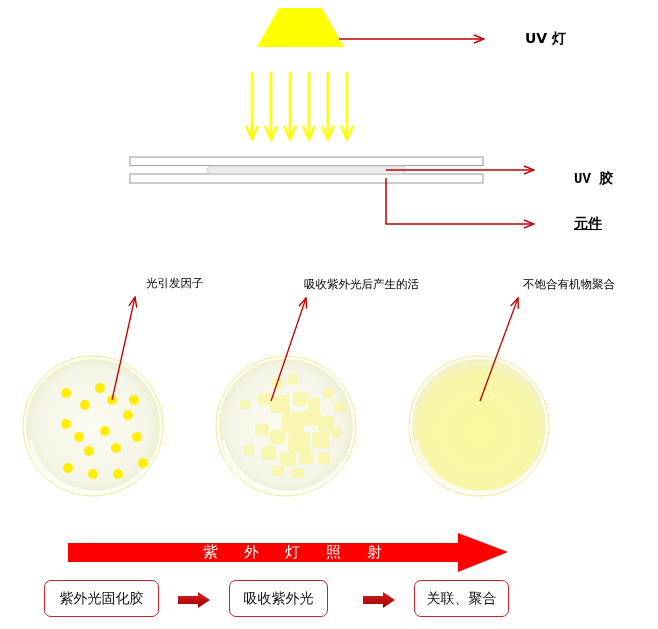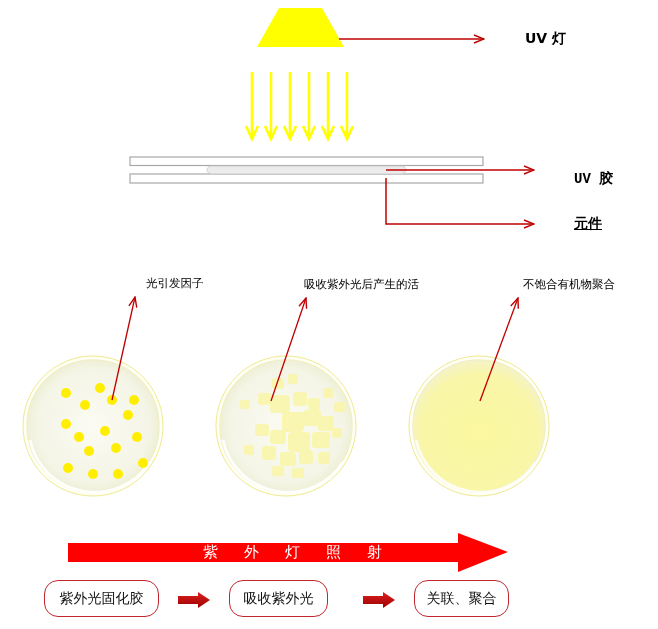--- a/index.html
+++ b/index.html
@@ -1,21 +1,21 @@
 <!DOCTYPE html>
 <html><head>
 <meta charset="utf-8">
 <style>
   html, body { margin: 0; padding: 0; background: #ffffff; }
   body { width: 658px; height: 629px; position: relative; overflow: hidden;
          font-family: "DejaVu Sans", "Liberation Sans", sans-serif; }
   .label { position: absolute; font-size: 13px; color: #000; white-space: nowrap; }
   .label-bold { font-weight: bold; font-size: 14px; margin-left: 17px; }
   .note { position: absolute; font-size: 11.5px; color: #000; line-height: 22px; white-space: nowrap; }
-  .step-box { position: absolute; border: 1.5px solid #c0262b; border-radius: 14px;
+  .step-box { position: absolute; border: 1.5px solid #c0262b; border-radius: 7px;
               background: #fff; font-size: 14px; color: #111;
               display: flex; align-items: center; justify-content: center; box-sizing: border-box; }
   .banner-text { position: absolute; color: #fff; font-size: 15px; letter-spacing: 0; }
   svg { position: absolute; left: 0; top: 0; }
 </style>
 </head>
 <body>
 
 <svg width="658" height="629" viewBox="0 0 658 629">
   <defs>

